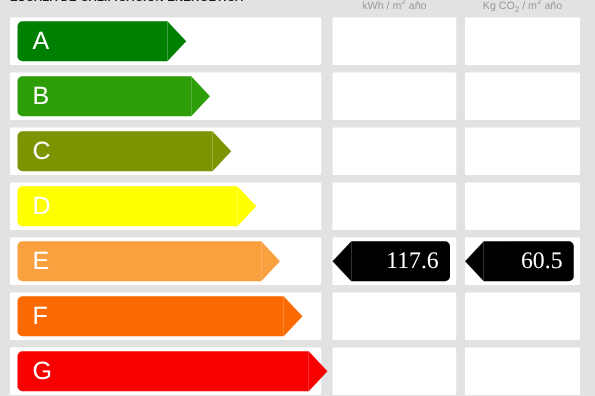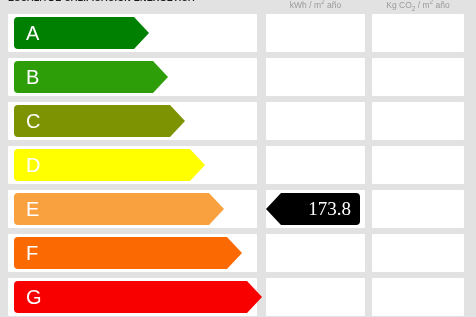--- a/index.html
+++ b/index.html
@@ -188,21 +188,22 @@
         </div>
       </div>
       <div class="band-row" style="top: 190px;">
         <div class="cell cell-bar"></div>
         <div class="cell cell-val1"></div>
         <div class="cell cell-val2"></div>
         <div class="band" style="width: 195px; background: rgb(249, 160, 63);">
           <span class="band-letter">E</span>
           <span class="band-tip" style="border-left-color: rgb(249, 160, 63);"></span>
         </div>
-        <div class="value-tag" id="value-tag-energy">173.8</div>
+        <div class="value-tag" id="value-tag-energy">117.6</div>
+        <div class="value-tag" id="value-tag-co2">60.5</div>
       </div>
       <div class="band-row" style="top: 234px;">
         <div class="cell cell-bar"></div>
         <div class="cell cell-val1"></div>
         <div class="cell cell-val2"></div>
         <div class="band" style="width: 213px; background: rgb(251, 106, 2);">
           <span class="band-letter">F</span>
           <span class="band-tip" style="border-left-color: rgb(251, 106, 2);"></span>
         </div>
       </div>

